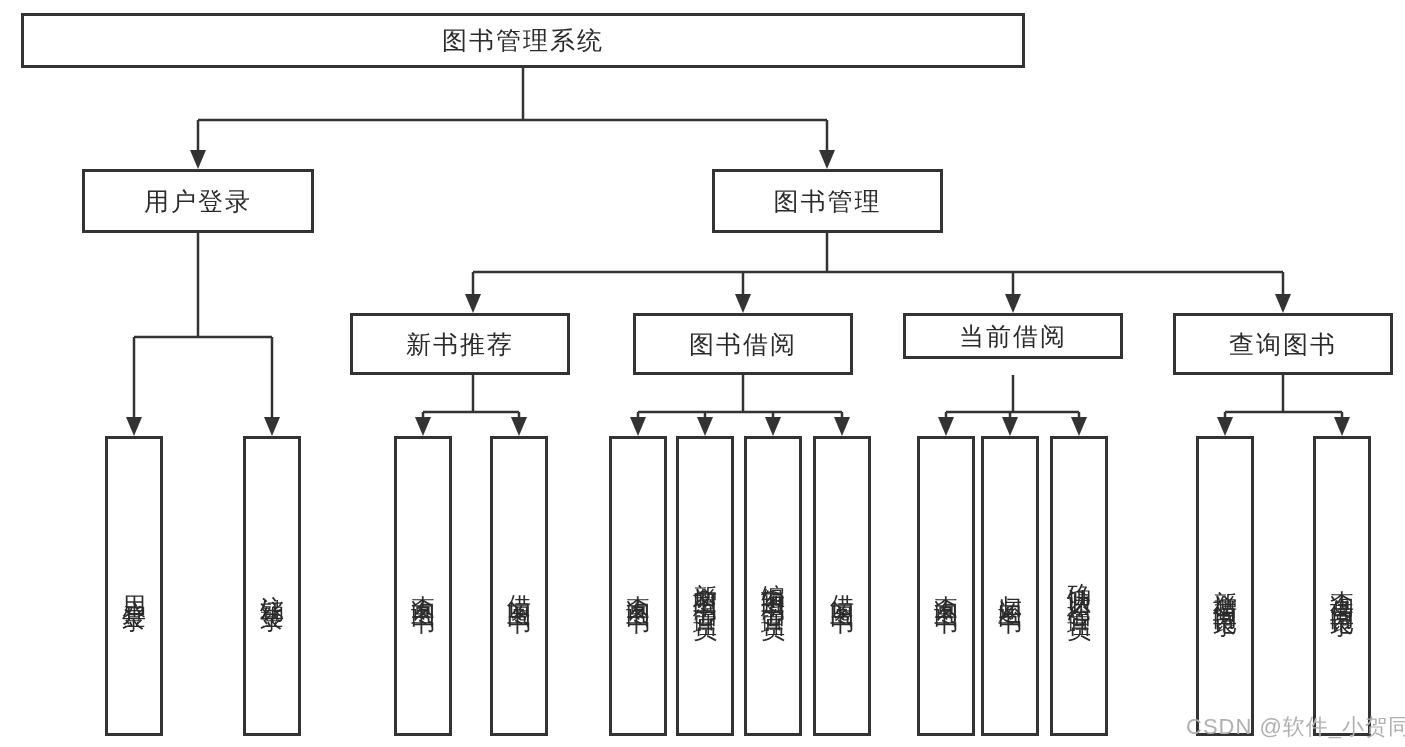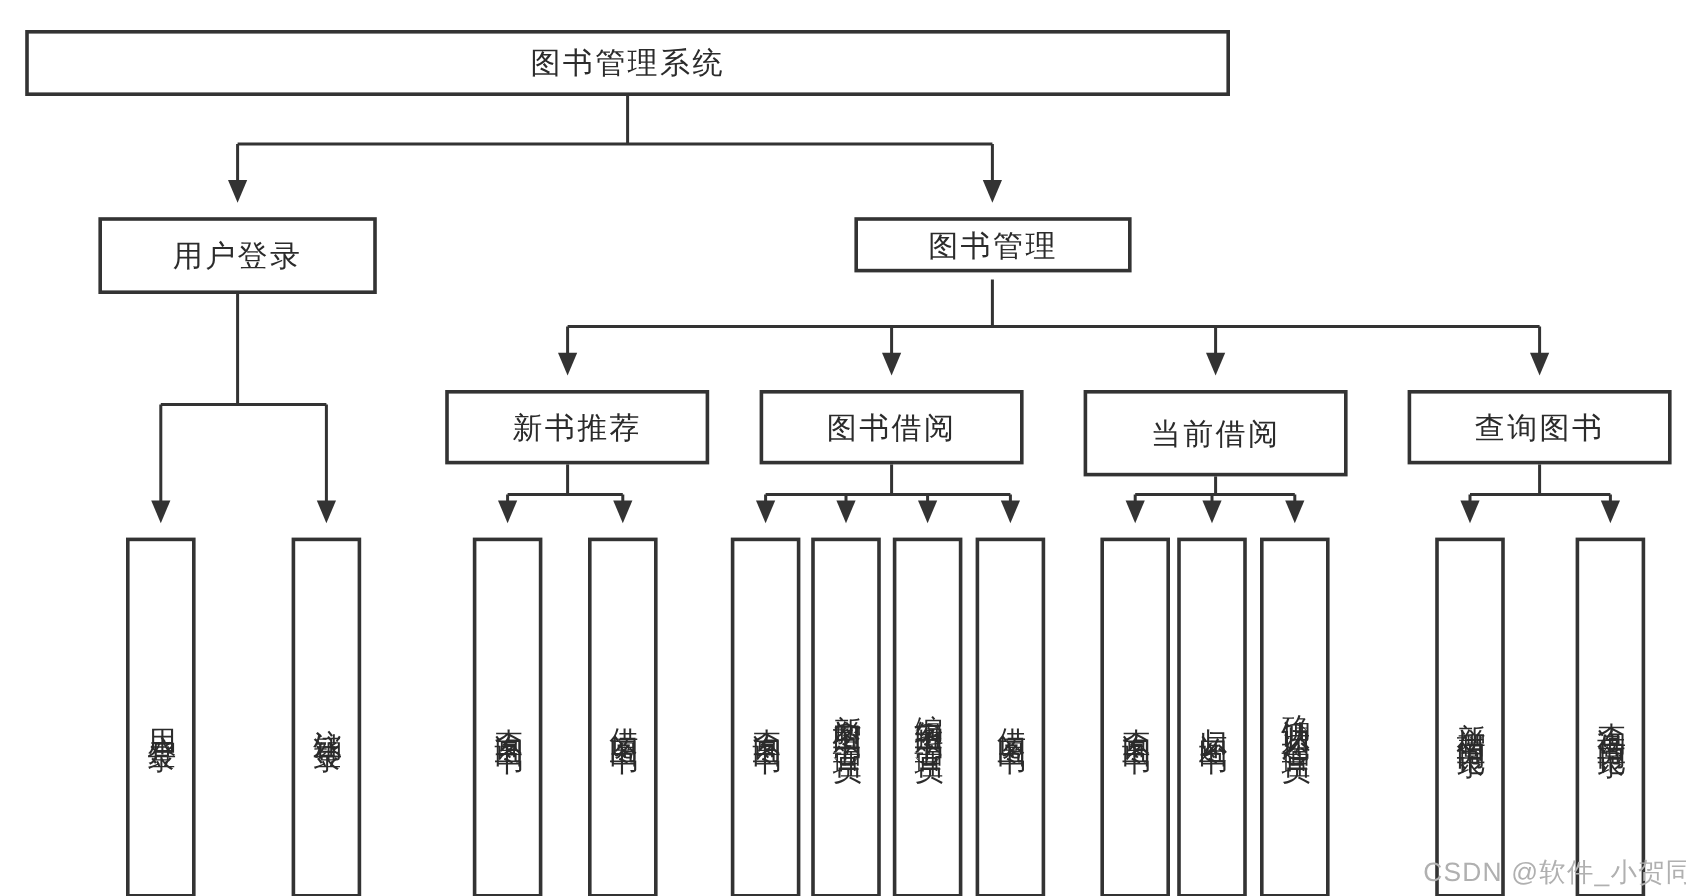--- a/index.html
+++ b/index.html
@@ -22,21 +22,20 @@
   .connectors polygon{fill:var(--line);stroke:none;}
   .box{
     position:absolute;
     box-sizing:border-box;
     border:3px solid var(--box-border);
     background:#fff;
     display:flex;align-items:center;justify-content:center;
     color:var(--text);
     z-index:2;
     text-align:center;
-    margin-top:12px;
   }
   .h{font-size:25px;letter-spacing:2px;white-space:nowrap;}
   .v{
     writing-mode:vertical-lr;
     text-orientation:mixed;
     font-size:24px;
     line-height:1;
     letter-spacing:5px;
     white-space:nowrap;
   }
@@ -94,25 +93,25 @@
     <g>
       <path d="M1283 375 V412 M1225 412 H1342 M1225 412 V419 M1342 412 V419"></path>
       <polygon points="1217,417 1233,417 1225,436"></polygon>
       <polygon points="1334,417 1350,417 1342,436"></polygon>
     </g>
   </svg>
 
   <div class="box h" style="left:21px;top:13px;width:1004px;height:55px;">图书管理系统</div>
 
   <div class="box h" style="left:82px;top:169px;width:232px;height:64px;">用户登录</div>
-  <div class="box h" style="left:712px;top:169px;width:231px;height:46px;">图书管理</div>
+  <div class="box h" style="left:712px;top:169px;width:231px;height:64px;">图书管理</div>
 
-  <div class="box h" style="left:371px;top:313px;width:220px;height:62px;">新书推荐</div>
+  <div class="box h" style="left:350px;top:313px;width:220px;height:62px;">新书推荐</div>
   <div class="box h" style="left:633px;top:313px;width:220px;height:62px;text-align:right;">图书借阅</div>
-  <div class="box h" style="left:903px;top:313px;width:220px;height:72px;">当前借阅</div>
+  <div class="box h" style="left:903px;top:313px;width:220px;height:46px;">当前借阅</div>
   <div class="box h" style="left:1173px;top:313px;width:220px;height:62px;">查询图书</div>
 
   <div class="box v" style="left:105px;top:436px;width:58px;height:300px;">用户登录</div>
   <div class="box v" style="left:243px;top:436px;width:58px;height:300px;">注销登录</div>
 
   <div class="box v" style="left:394px;top:436px;width:58px;height:300px;">查询图书</div>
   <div class="box v" style="left:490px;top:436px;width:58px;height:300px;">借阅图书</div>
 
   <div class="box v" style="left:609px;top:436px;width:58px;height:300px;">查询图书</div>
   <div class="box v" style="left:676px;top:436px;width:58px;height:300px;">新增图书（管理员）</div>

